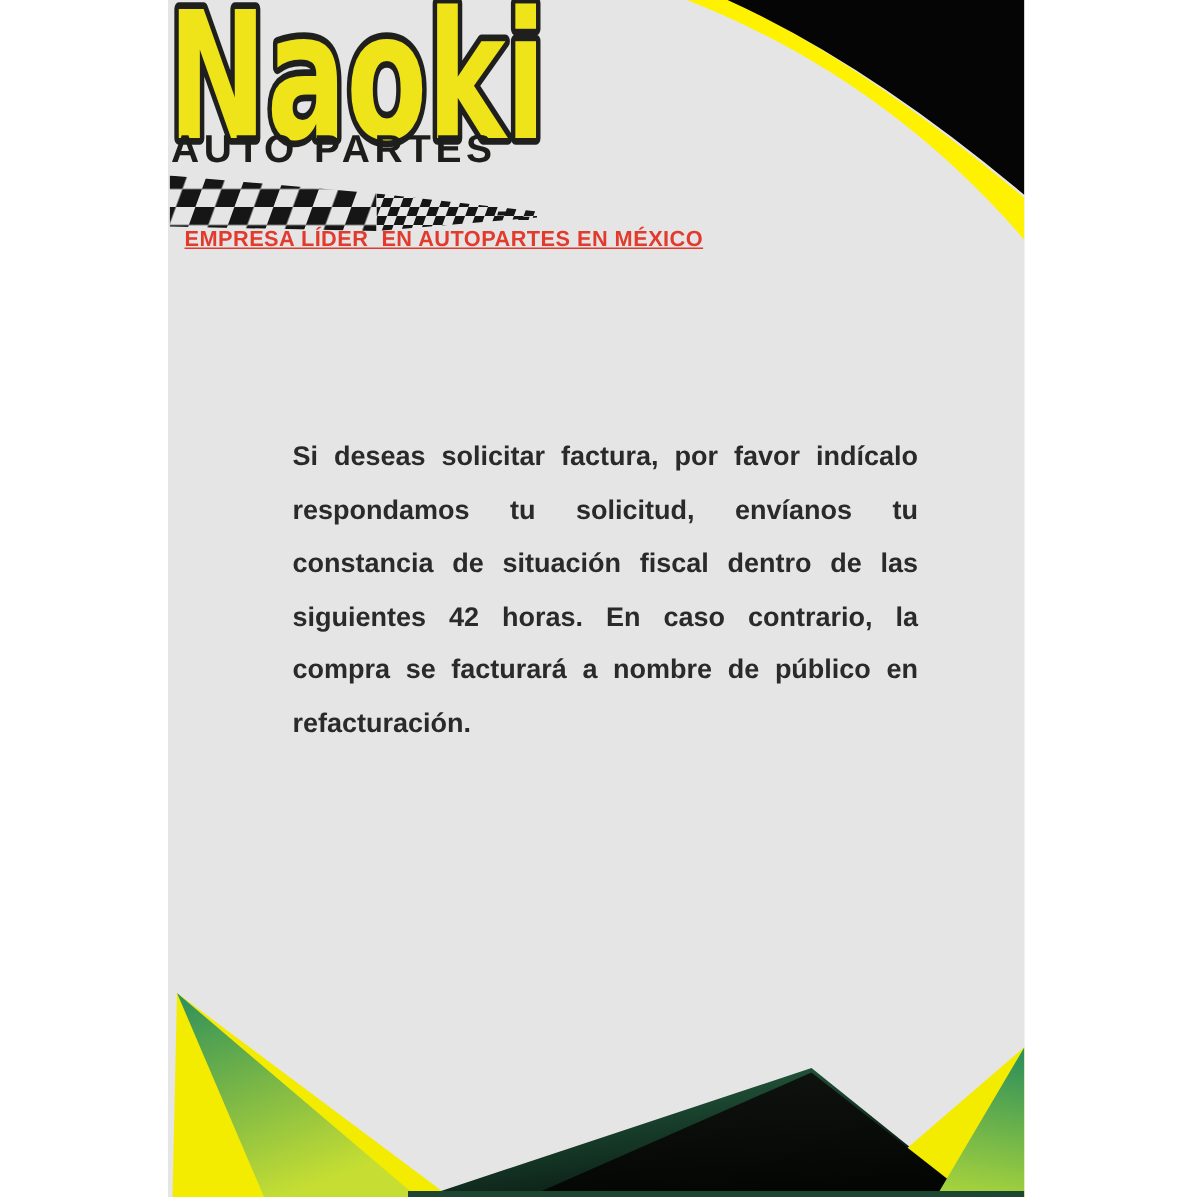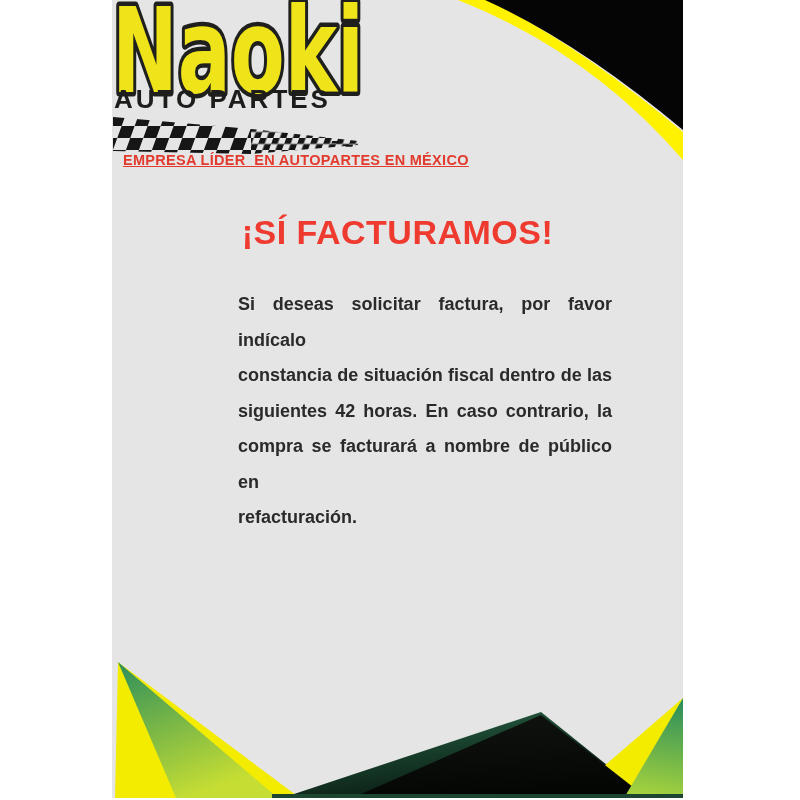--- a/index.html
+++ b/index.html
@@ -24,21 +24,21 @@
     color: #e23b2e; letter-spacing: 0.3px; white-space: pre; text-decoration: underline; }
 
   
   .headline { position: absolute; left: 0; top: 213px; width: 571px; text-align: center;
     font-size: 34px; font-weight: 700; letter-spacing: 0.5px; color: #ef3a30; }
 
   
   .body-block { position: absolute; left: 83px; top: 287px; width: 417px;
     font-size: 18px; font-weight: 700; color: #2a2a2a; }
   .body-line { text-align: justify; text-align-last: justify; line-height: 35.5px;
-    white-space: normal; margin-left: 43px; }
+    white-space: normal; }
   .body-line:last-child { text-align-last: left; }
 </style>
 </head>
 <body>
 
 <div class="canvas">
   <div class="poster">
 
     <svg class="corner-top-right" viewBox="0 0 571 170" preserveAspectRatio="none">
       <path d="M346,0 L375,0 Q463,42 571,132 L571,160 Q478,52 346,0 Z" fill="#fff200"></path>
@@ -99,24 +99,24 @@
           </clipPath>
       </defs>
       <rect clip-path="url(#flagL)" width="245" height="40" fill="url(#ckbig)"></rect>
       <rect clip-path="url(#flagR)" width="245" height="40" fill="url(#cksml)"></rect>
       <rect x="228" y="27" width="9" height="2.6" fill="#161616" transform="skewX(-18)"></rect>
       <rect x="243" y="30.5" width="7" height="2.2" fill="#161616" transform="skewX(-18)"></rect>
     </svg>
 
     <div class="tagline">EMPRESA LÍDER  EN AUTOPARTES EN MÉXICO</div>
 
-    <div class="headline">¡SÍ FACTURAMOS!</div>
 
     <div class="body-block">
         <div class="body-line">Si deseas solicitar factura, por favor indícalo</div>
+        <div class="body-line">respondamos tu solicitud, envíanos tu</div>
         <div class="body-line">constancia de situación fiscal dentro de las</div>
         <div class="body-line">siguientes 42 horas. En caso contrario, la</div>
         <div class="body-line">compra se facturará a nombre de público en</div>
         <div class="body-line">refacturación.</div>
       </div>
 
   </div>
 </div>
 
 </body></html>

